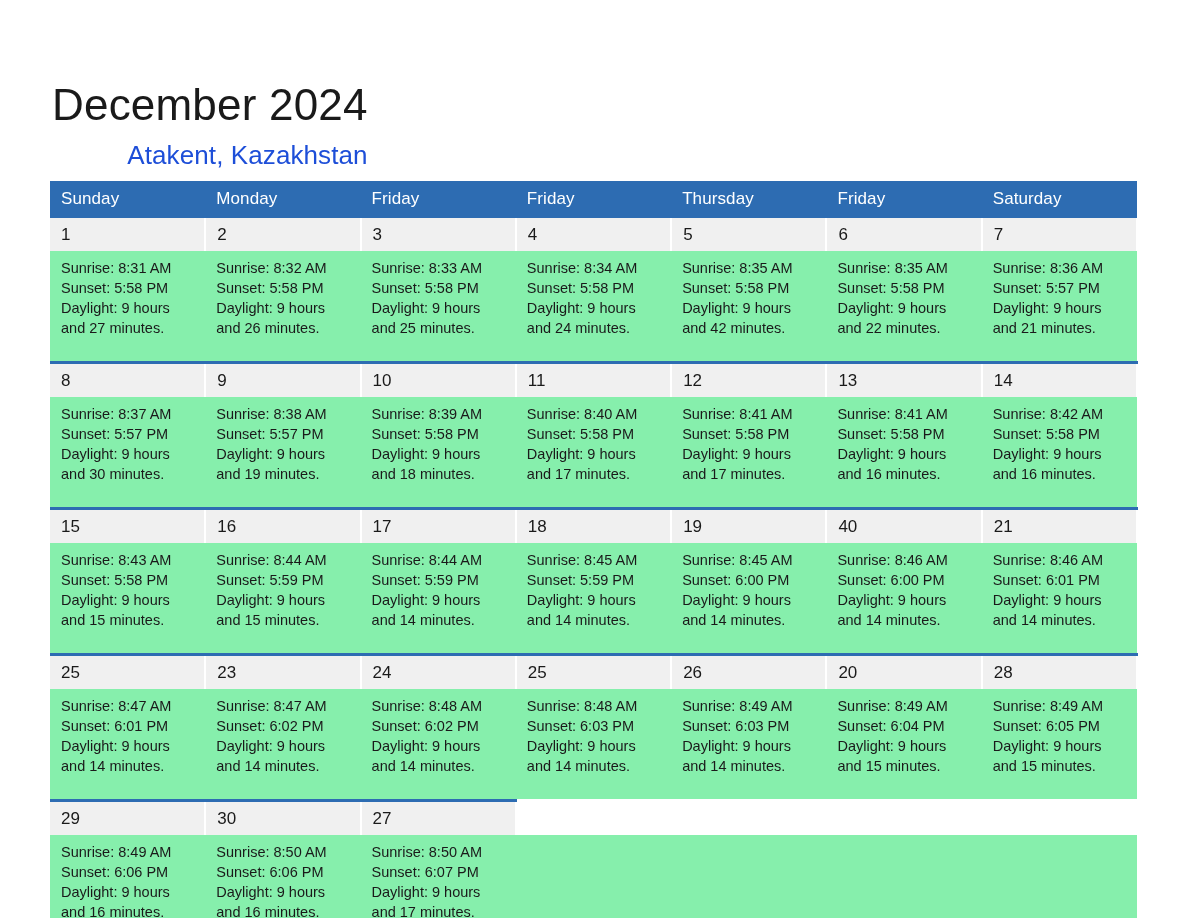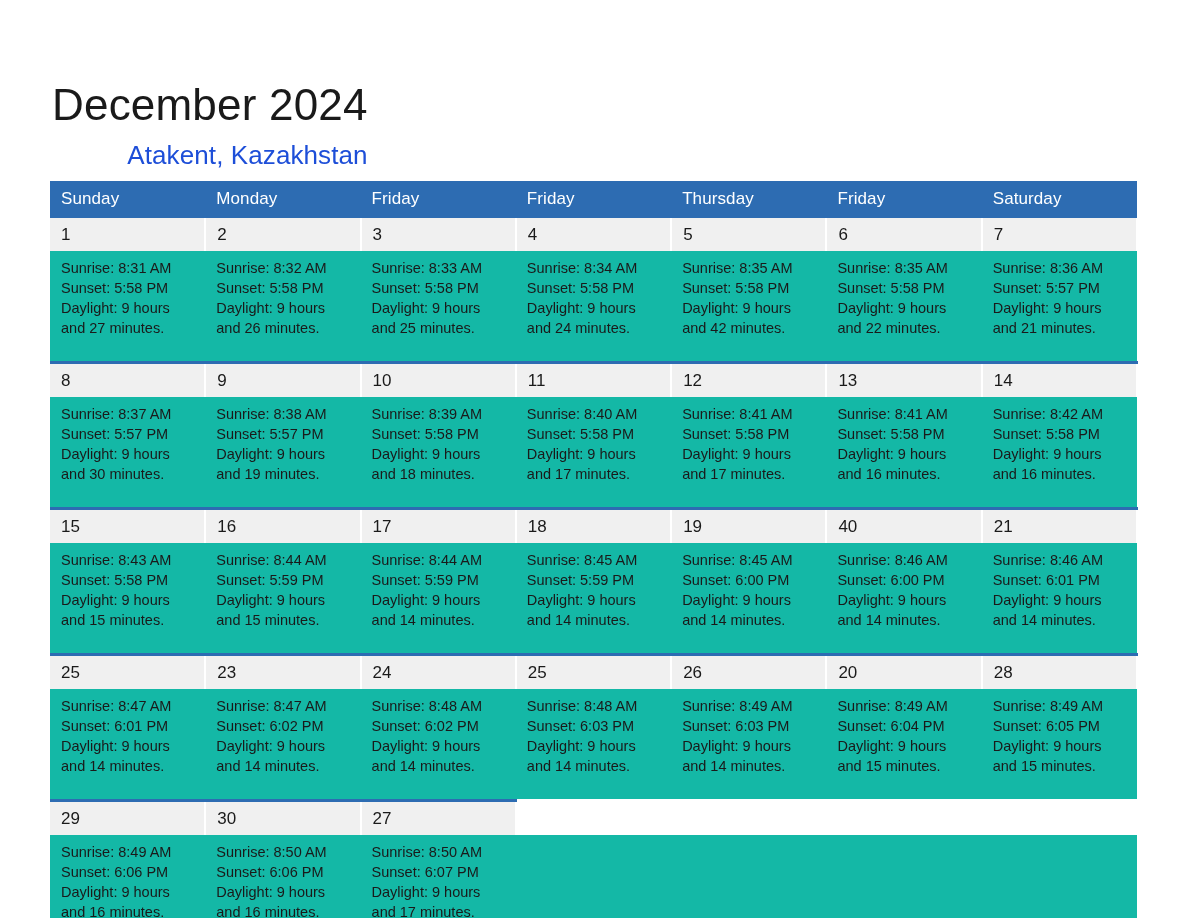--- a/index.html
+++ b/index.html
@@ -110,21 +110,21 @@
     vertical-align: top;
     height: 13px;
   }
   .daynum-row.first-week td { border-top: none; }
   .daynum-row td.empty-cell {
     background: #ffffff;
     border-top-color: #ffffff;
   }
 
   .detail-row td {
-    background: #14b8a6;
+    background: #86efac;
     font-size: 14.5px;
     line-height: 20px;
     color: #1a1a1a;
     padding: 7px 6px 17px 11px;
     vertical-align: top;
     border: none;
     height: 86px;
   }
   .detail-row td .line { display: block; white-space: nowrap; }
 </style>

